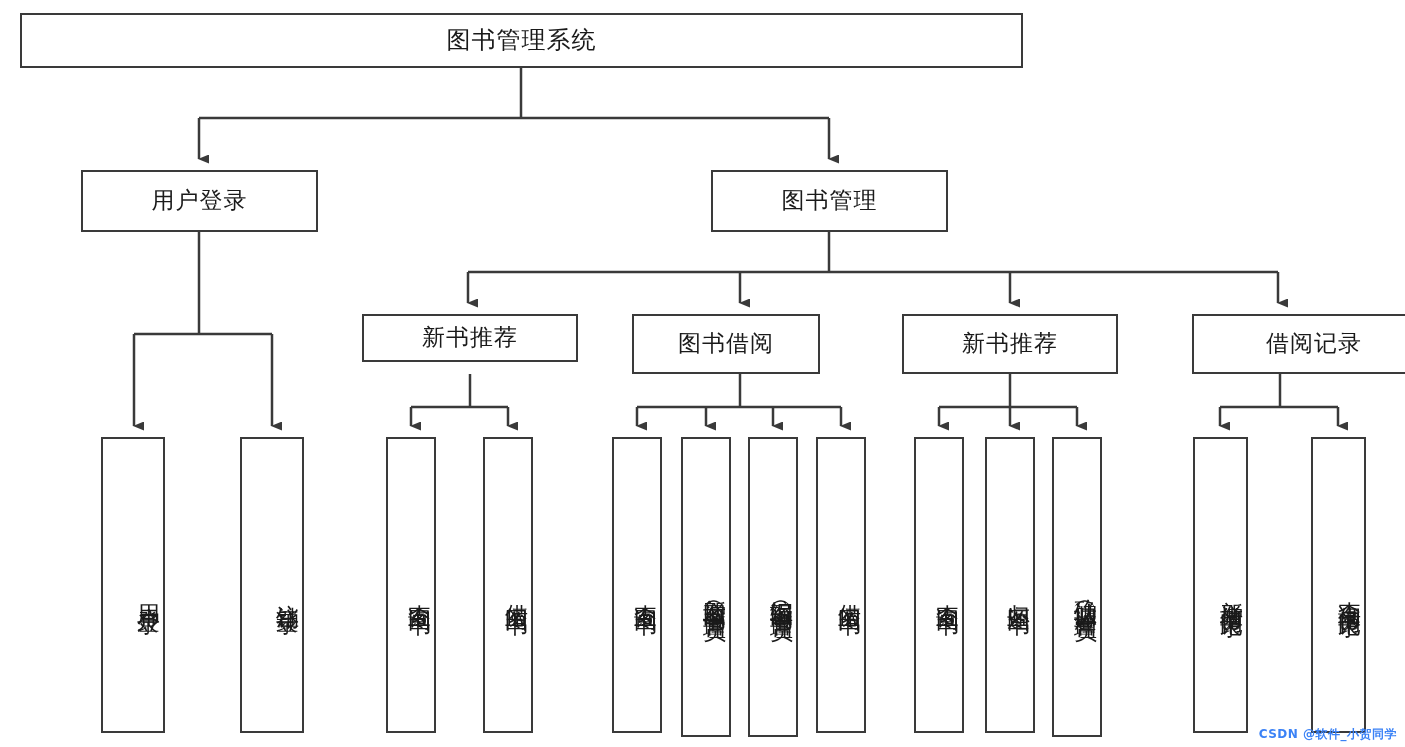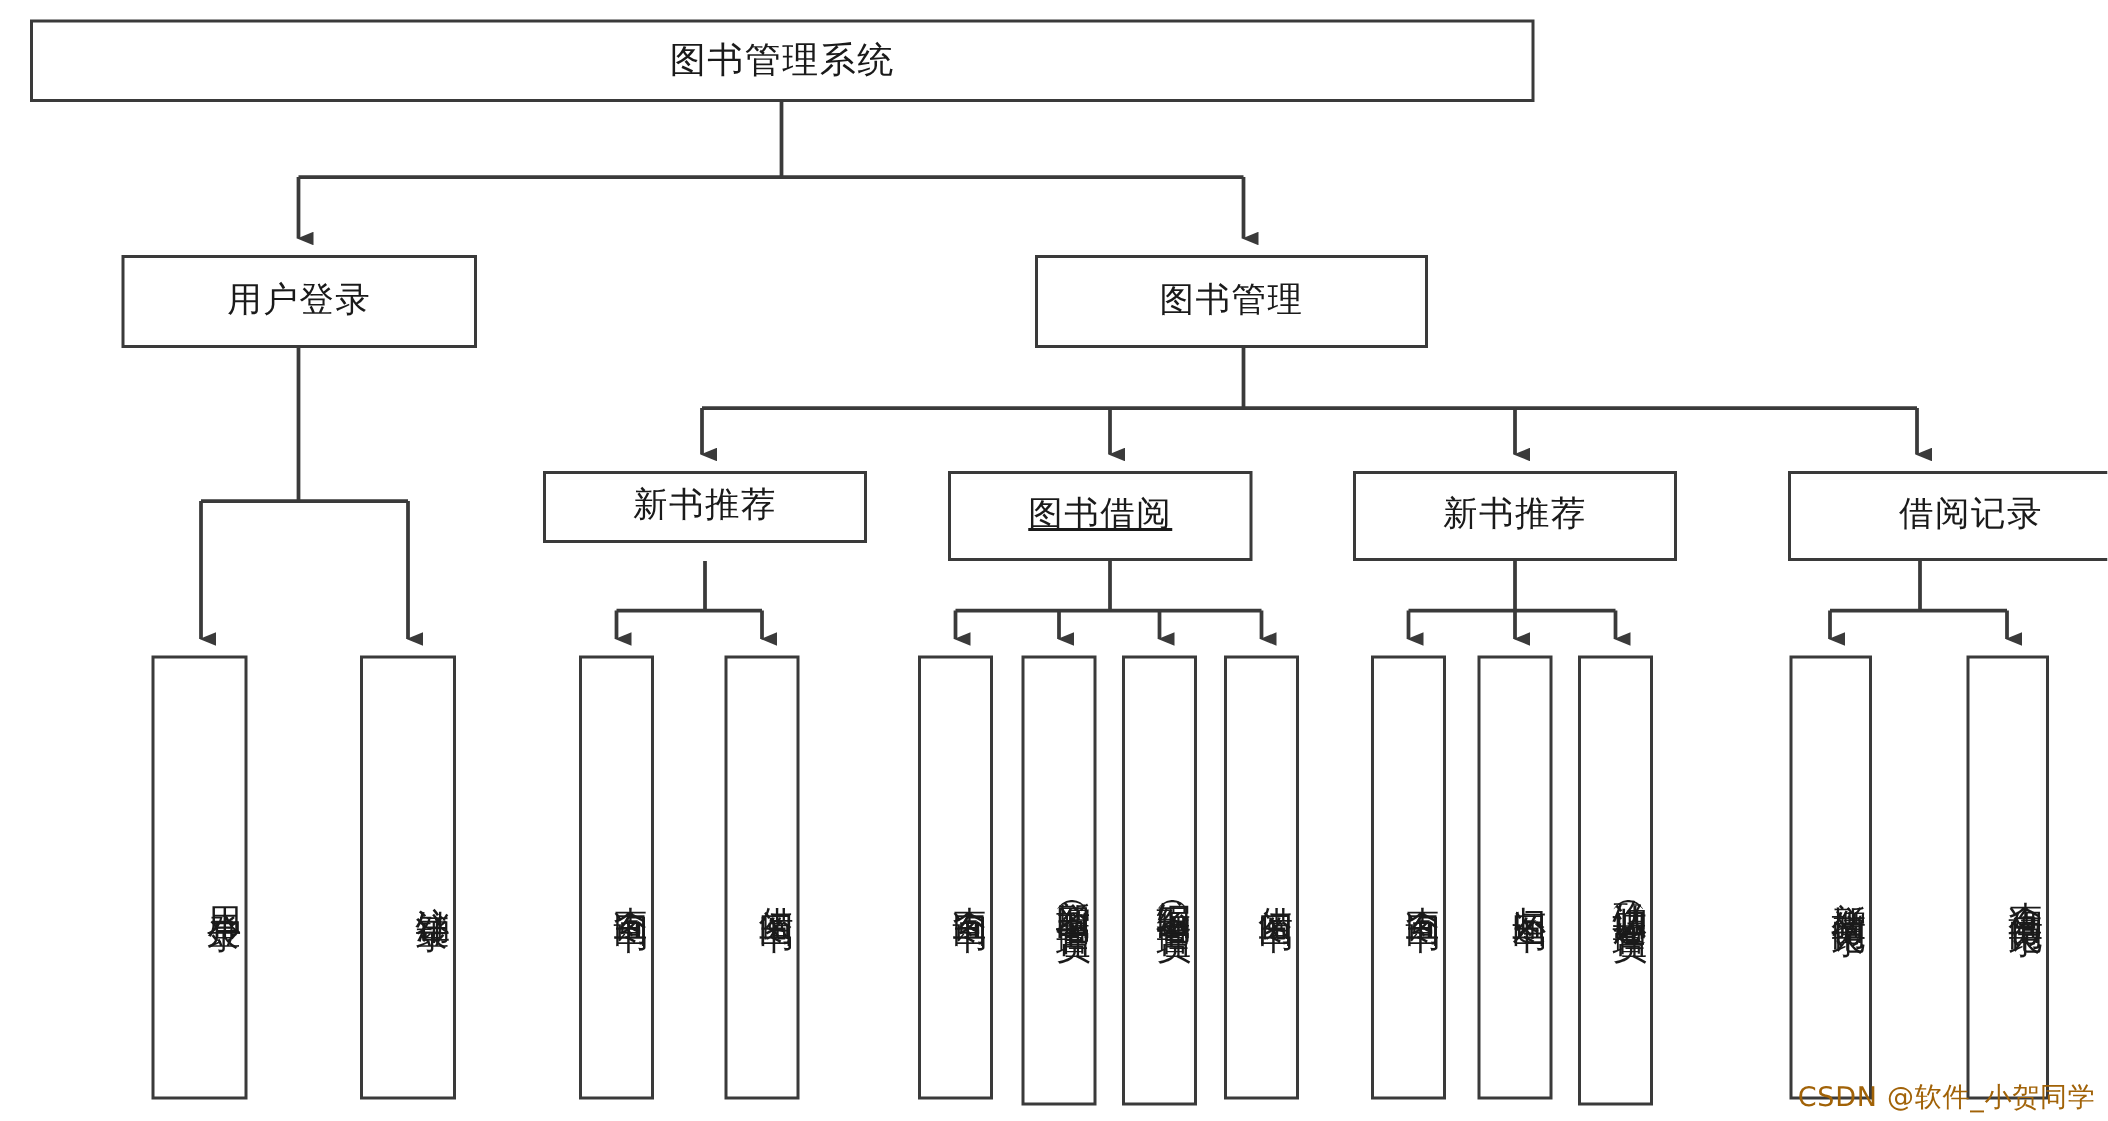--- a/index.html
+++ b/index.html
@@ -54,24 +54,25 @@
     justify-content: center;
     white-space: nowrap;
   }
   .node.root {
     font-size: 24px;
   }
   .watermark {
     position: absolute;
     right: 8px;
     bottom: 4px;
-    font-size: 18px;
-    color: #a16207;
+    font-size: 12px;
+    color: #3b82f6;
     letter-spacing: 0.5px;
     white-space: nowrap;
+    font-weight: bold;
   }
 </style>
 </head>
 <body>
 
 <div id="canvas">
 
   <svg id="edges" viewBox="0 0 1405 747" xmlns="http://www.w3.org/2000/svg">
     <defs>
       <marker id="arrowhead" markerWidth="9" markerHeight="11" refX="4.5" refY="10" orient="auto" markerUnits="userSpaceOnUse">
@@ -114,29 +115,29 @@
         <path d="M 1338 407 L 1338 426" marker-end="url(#arrowhead)"></path>
       </g>
   </svg>
 
   <div class="node root horiz" style="left: 20px; top: 13px; width: 1003px; height: 55px;">图书管理系统</div>
 
   <div id="level2-container">
       <div class="node horiz" style="left: 81px; top: 170px; width: 237px; height: 62px;">
         <span>用户登录</span>
       </div>
-      <div class="node horiz" style="left: 690px; top: 170px; width: 262px; height: 62px;">
+      <div class="node horiz" style="left: 711px; top: 170px; width: 237px; height: 62px;">
         <span>图书管理</span>
       </div>
     </div>
   <div id="level3-container">
       <div class="node horiz" style="left: 362px; top: 314px; width: 216px; height: 48px;">
         <span>新书推荐</span>
       </div>
-      <div class="node horiz" style="left: 632px; top: 314px; width: 203px; height: 60px; text-decoration: underline;">
+      <div class="node horiz" style="left: 632px; top: 314px; width: 188px; height: 60px;">
         <span>图书借阅</span>
       </div>
       <div class="node horiz" style="left: 902px; top: 314px; width: 216px; height: 60px;">
         <span>新书推荐</span>
       </div>
       <div class="node horiz" style="left: 1172px; top: 314px; width: 244px; height: 60px; margin-left: 20px;">
         <span>借阅记录</span>
       </div>
     </div>
   <div id="leaves-container">

